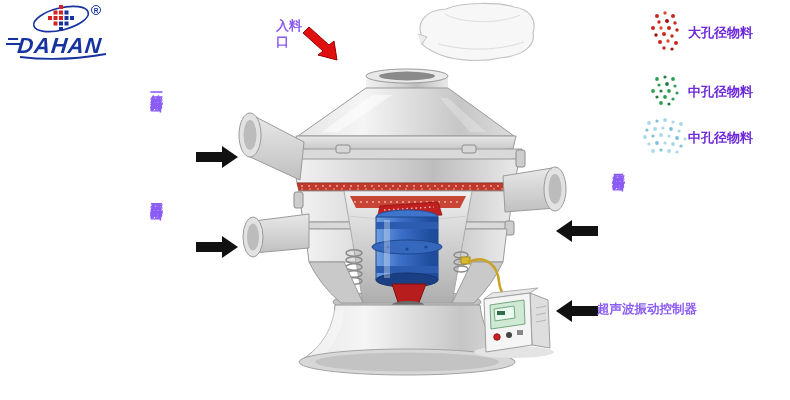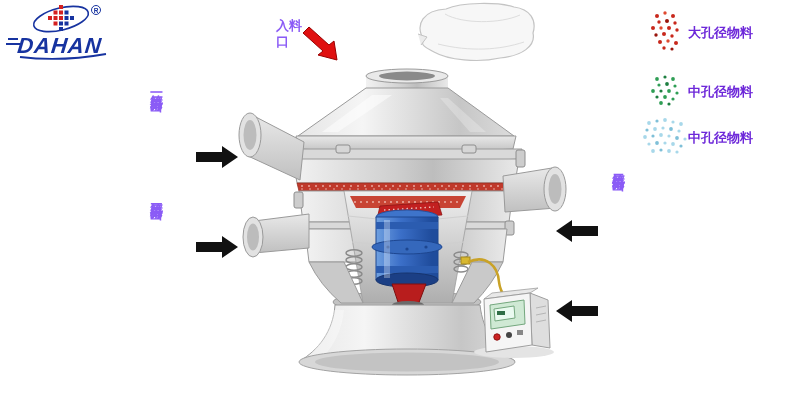--- a/index.html
+++ b/index.html
@@ -296,18 +296,19 @@
   </div>
 
   <div class="lbl" style="left:276px; top:18px; width:30px;">入料口</div>
 
   <div class="lbl vert" style="left:150px; top:84px;">第一层筛分出口</div>
 
   <div class="lbl vert" style="left:150px; top:192px;">第三层筛分出口</div>
 
   <div class="lbl vert" style="left:612px; top:163px;">第二层筛分出口</div>
 
+  <div class="lbl" style="left:597px; top:302px; font-size:12.5px;">超声波振动控制器</div>
 
   <div class="legend-label" style="top:24px;">大孔径物料</div>
   <div class="legend-label" style="top:83px;">中孔径物料</div>
   <div class="legend-label" style="top:129px;">中孔径物料</div>
 
 </div>
 
 </body></html>

